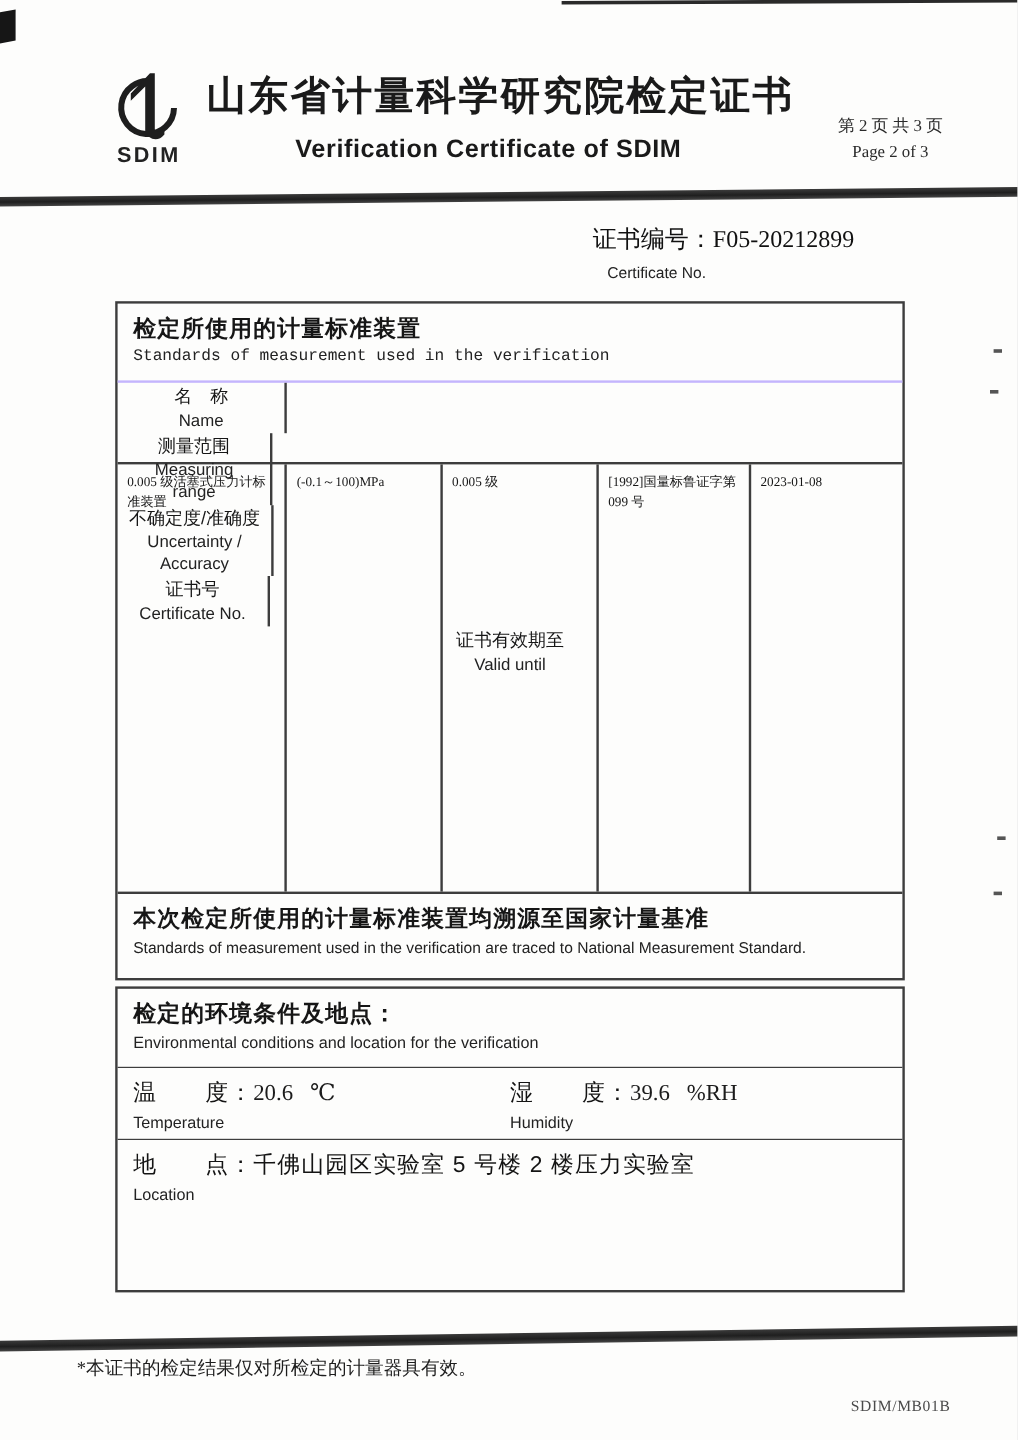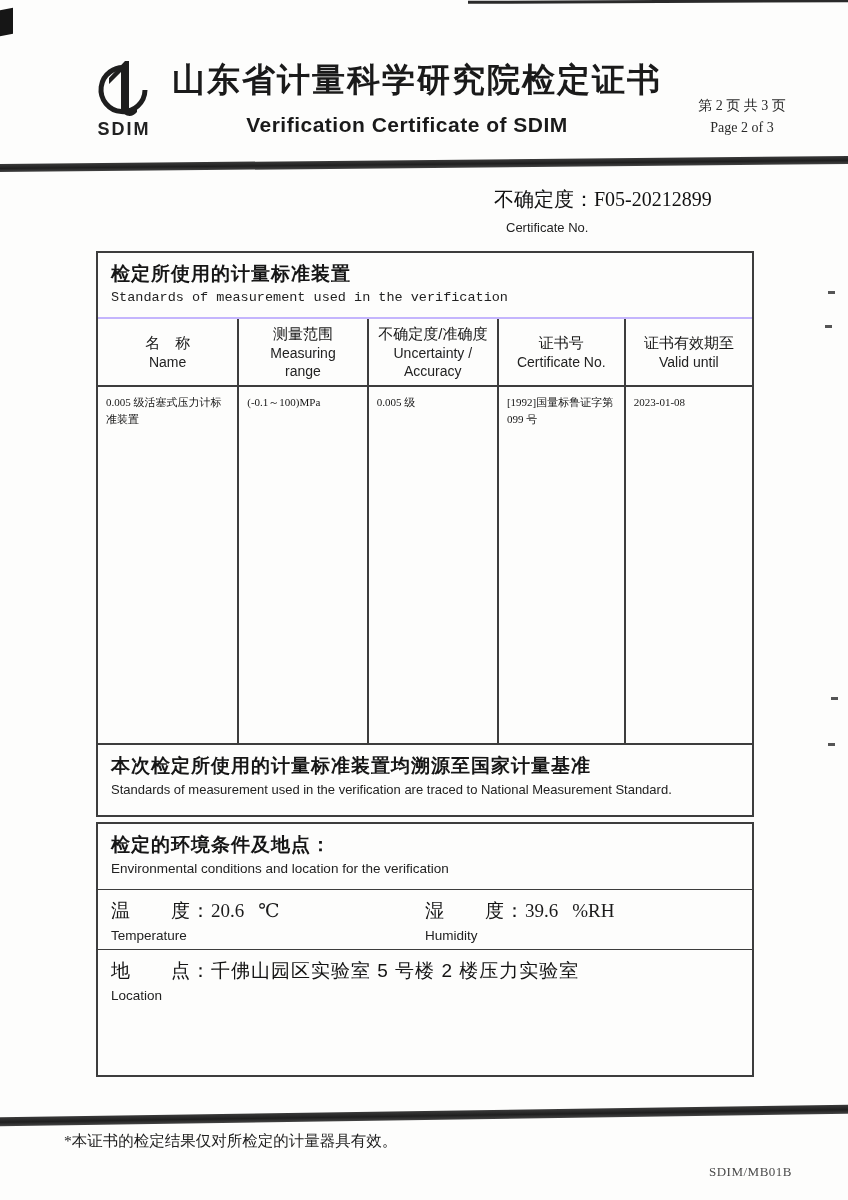--- a/index.html
+++ b/index.html
@@ -35,21 +35,21 @@
 
   
   .box1 { position:absolute; left:96px; top:251px; width:658px; height:566px;
           border:2px solid #3d3d3d; display:flex; flex-direction:column; background:transparent; }
   .band { padding:8px 13px 6px 13px; }
   .band-zh { font-size:19px; font-weight:600; letter-spacing:1px; color:#161616; }
   .band-en { font-size:13.5px; color:#222; margin-top:3px; }
   .band-border { border-bottom:2px solid #c4b5fd;font-family:Liberation Mono, monospace; }
   .band1 { height:66px; }
 
-  .thead { display:flex; height:68px; border-bottom:2px solid #3d3d3d; }
+  .thead { display:flex; height:68px; border-bottom:2px solid #3d3d3d;flex-direction:column; }
   .th { display:flex; flex-direction:column; align-items:center; justify-content:center;
         text-align:center; line-height:1.3; padding:2px 4px; }
   .th-zh { font-size:15px; color:#161616; }
   .th-en { font-size:14px; color:#222; }
   .col-sep { border-right:2px solid #3d3d3d; }
   .c1 { width:21.6%; } .c2 { width:19.8%; } .c3 { width:19.9%; } .c4 { width:19.4%; } .c5 { flex:1; }
 
   .tbody { display:flex; flex:1; border-bottom:2px solid #3d3d3d; }
   .td { padding:7px 8px; font-size:11px; line-height:1.5; color:#161616;
         font-family:"Liberation Serif","DejaVu Serif",serif; }
@@ -112,21 +112,21 @@
 
   <div class="page-info">
     <div>第 2 页  共 3 页</div>
     <div>Page 2 of 3</div>
   </div>
 
   <div class="bar bar-top"></div>
 
   <div class="cert-no">
     <div class="cert-no-line">
-      <span>不确定度：</span><span>F05-20212899</span>
+      <span>证书编号：</span><span>F05-20212899</span>
     </div>
     <div class="cert-no-en">Certificate No.</div>
   </div>
 
   <div class="box1">
     <div class="band band1 band-border">
       <div class="band-zh">检定所使用的计量标准装置</div>
       <div class="band-en">Standards of measurement used in the verification</div>
     </div>
 

